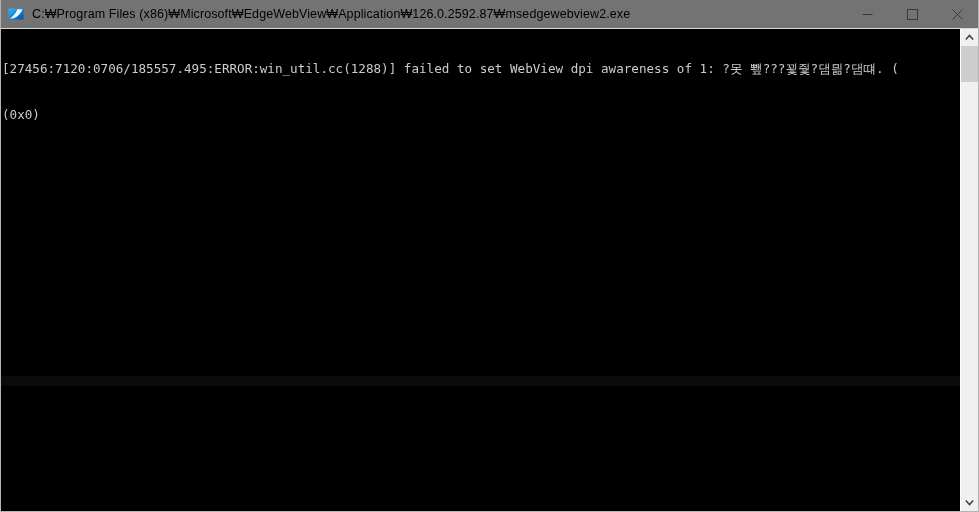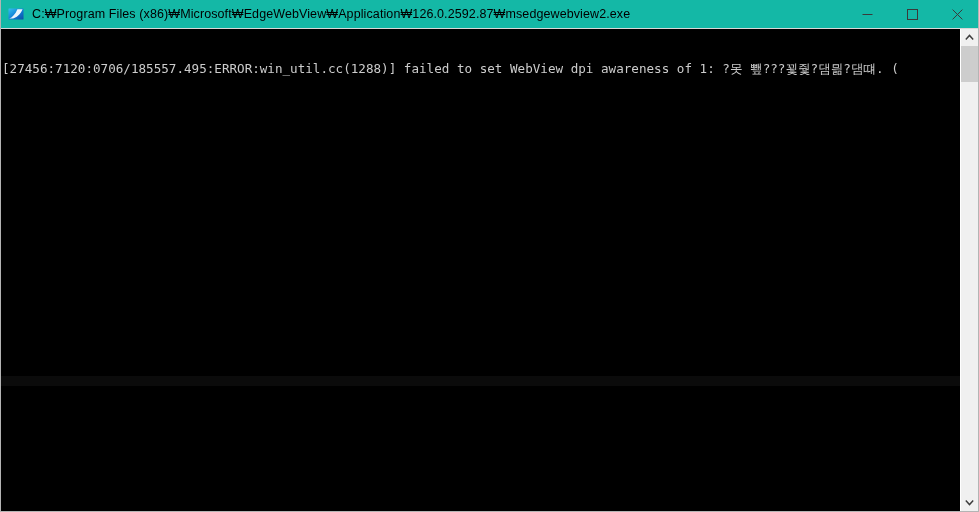--- a/index.html
+++ b/index.html
@@ -24,21 +24,21 @@
     border-top: none;
     overflow: hidden;
   }
 
   
   .titlebar {
     position: absolute;
     top: 0; left: 0;
     width: 979px;
     height: 29px;
-    background: #14b8a6;
+    background: #737373;
     border-bottom: 1px solid #d8d8d8;
     box-sizing: border-box;
     display: flex;
     align-items: center;
     user-select: none;
   }
 
   .app-icon {
     width: 16px;
     height: 16px;
@@ -190,20 +190,21 @@
           <line x1="0.6" y1="0.6" x2="10.4" y2="10.4" stroke="#3a3a3a" stroke-width="1"></line>
           <line x1="10.4" y1="0.6" x2="0.6" y2="10.4" stroke="#3a3a3a" stroke-width="1"></line>
         </svg>
       </button>
     </div>
   </div>
 
   <div class="console">
     <div class="console-text">
       <span class="ln">[27456:7120:0706/185557.495:ERROR:win_util.cc(1288)] failed to set WebView dpi awareness of 1: ?못 뾒???꾗줯?댐믦?댐떄. (</span>
+      <span class="ln">(0x0)</span>
     </div>
     <div class="bottom-strip"></div>
   </div>
 
   <div class="scrollbar">
     <div class="sb-arrow up">
       <svg width="9" height="7" viewBox="0 0 9 7">
         <path d="M0.8 5.4 L4.5 1.4 L8.2 5.4" fill="none" stroke="#3c3c3c" stroke-width="1.4"></path>
       </svg>
     </div>

